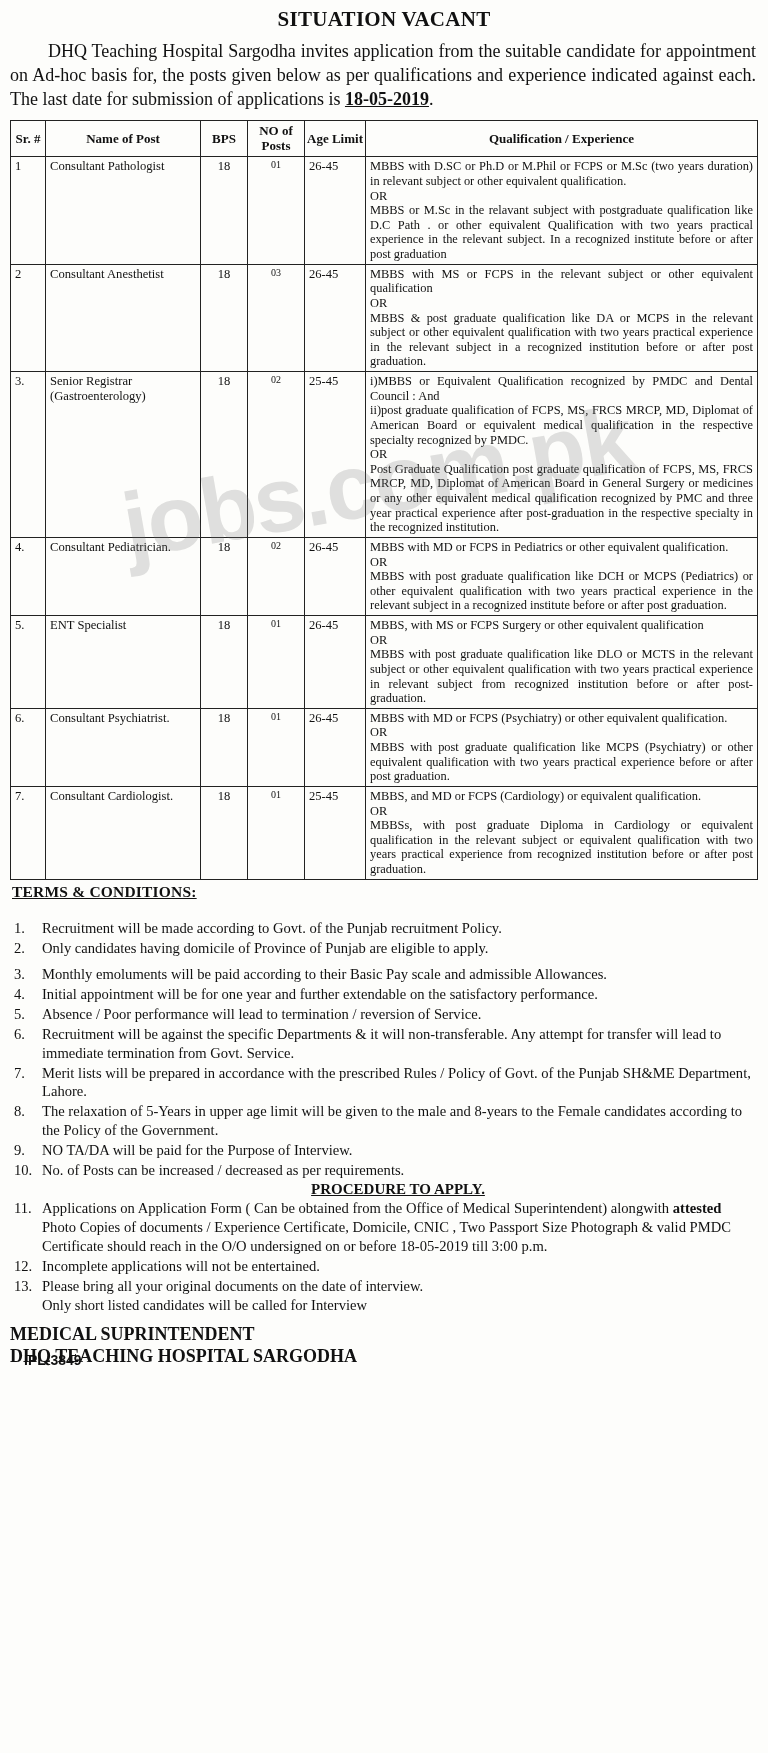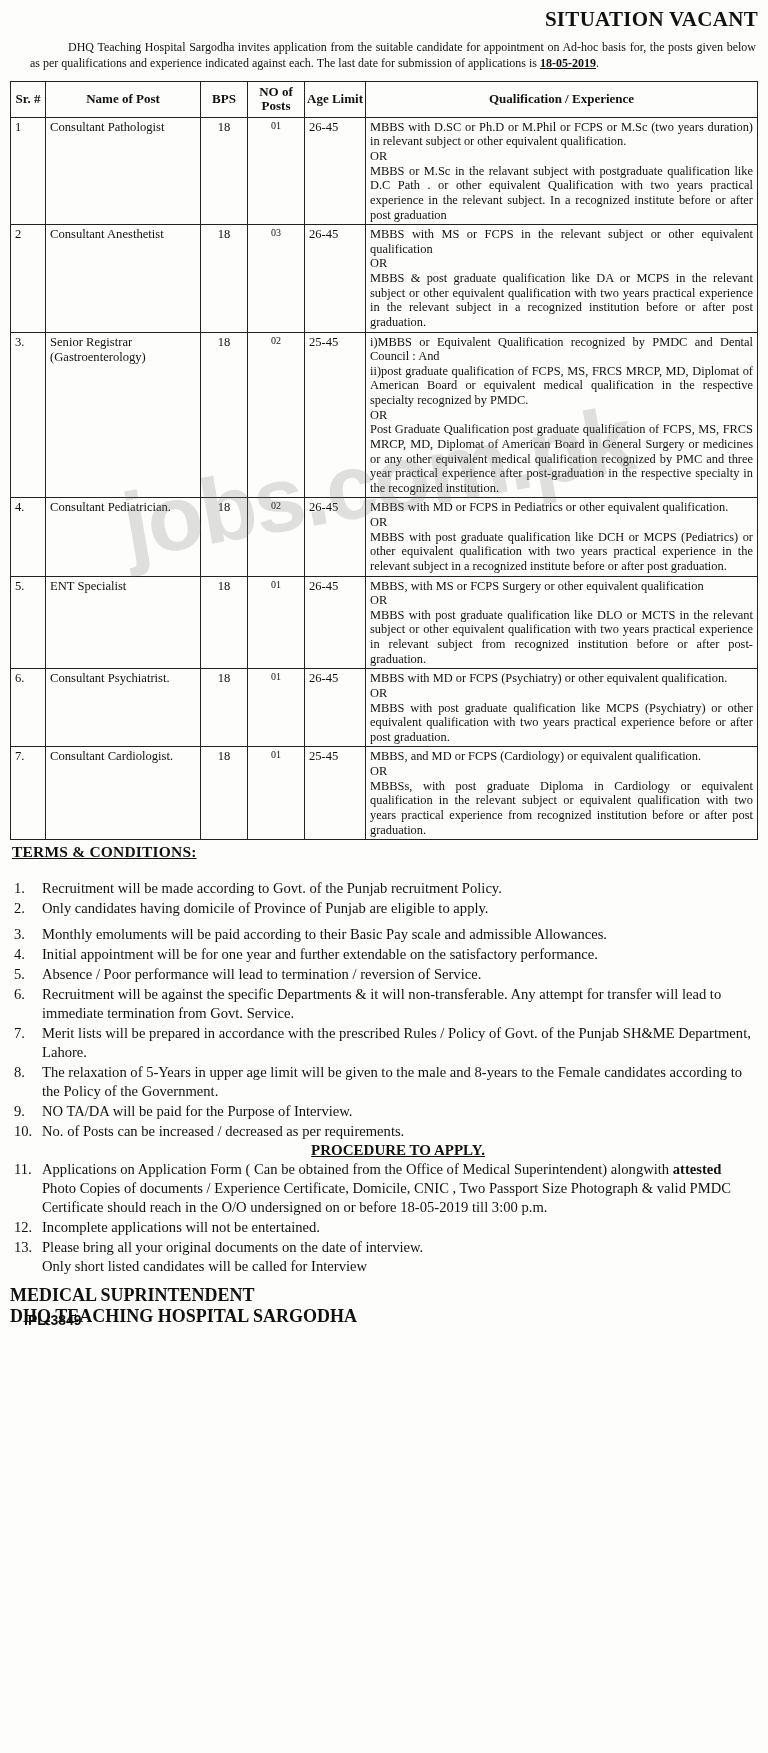--- a/index.html
+++ b/index.html
@@ -33,33 +33,33 @@
     font-size: 92px;
     color: rgba(120,120,120,0.22);
     transform: rotate(-10deg);
     letter-spacing: -2px;
     pointer-events: none;
     user-select: none;
     z-index: 5;
     white-space: nowrap;
   }
   .doc-title {
-    text-align: right;
+    text-align: center;
     font-weight: bold;
     font-size: 21px;
     letter-spacing: 0.3px;
     margin: 3px 0 8px 0;
     font-family: "Liberation Serif", serif;
   }
   .intro {
-    font-size: 12px;
+    font-size: 18px;
     line-height: 1.32;
     text-align: justify;
     text-indent: 38px;
-    margin: 0 2px 9px 20px;
+    margin: 0 2px 9px 0;
   }
   .intro .u { text-decoration: underline; font-weight: bold; }
 
   table.jobs {
     width: 100%;
     border-collapse: collapse;
     table-layout: fixed;
     position: relative;
     z-index: 2;
     border-radius: 11px;

